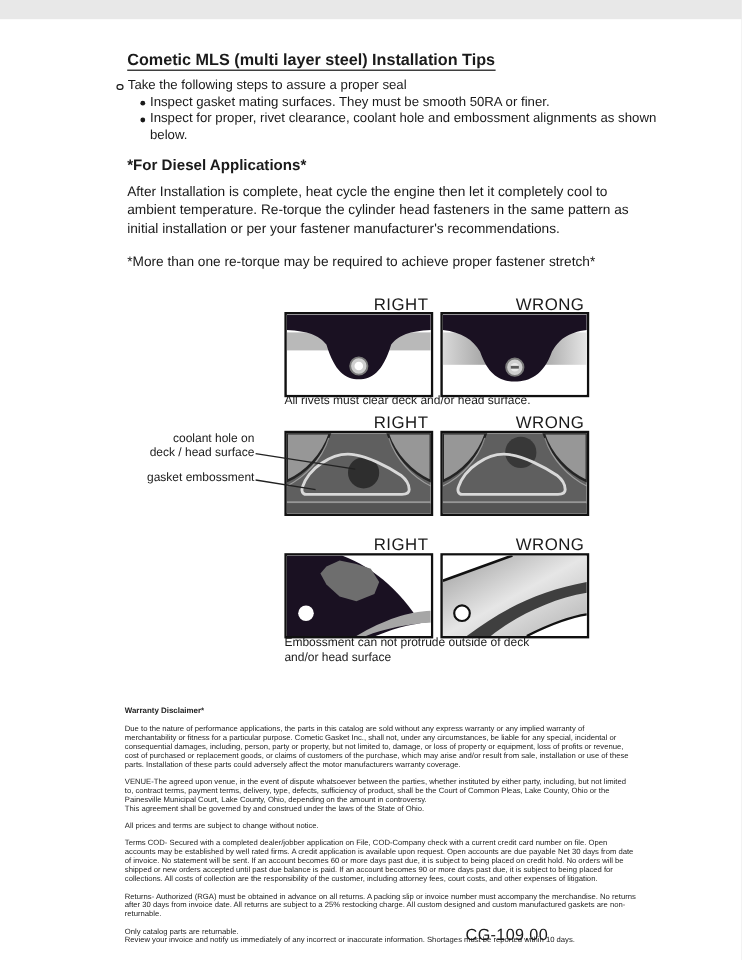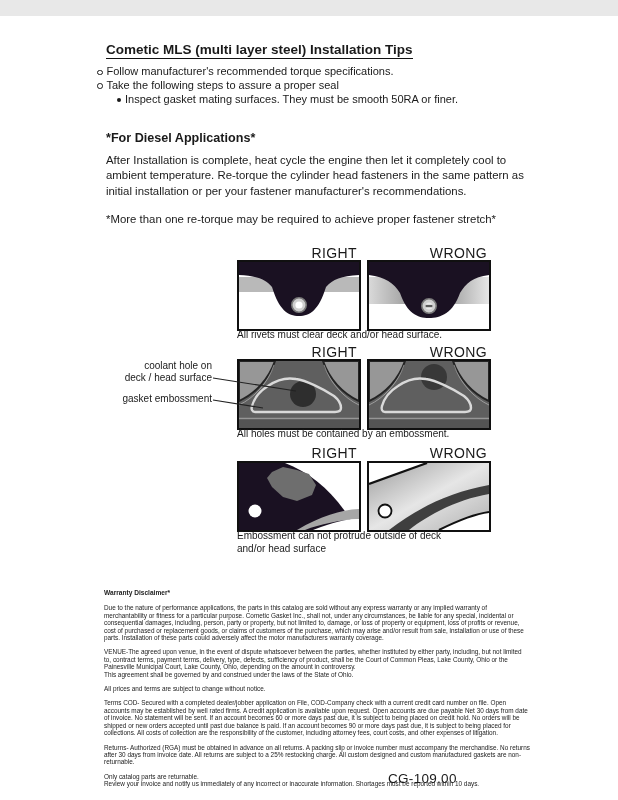--- a/index.html
+++ b/index.html
@@ -47,29 +47,29 @@
 
 <div class="page">
 
   <div class="abs title">
     <span>Cometic MLS (multi layer steel) Installation Tips</span>
   </div>
 
   <div class="abs tips">
     <div class="bullet-line">
       <span class="mk ring"></span>
-      <span>Follow manufacturer's recommended torque specifications.</span>
-    </div>
-    <div class="bullet-line">
-      <span class="mk ring"></span>
       <span>Take the following steps to assure a proper seal</span>
     </div>
     <div class="bullet-line sub">
       <span class="mk dot"></span>
       <span>Inspect gasket mating surfaces.  They must be smooth 50RA or finer.</span>
+    </div>
+    <div class="bullet-line sub">
+      <span class="mk dot"></span>
+      <span>Inspect for proper, rivet clearance, coolant hole and embossment alignments as shown below.</span>
     </div>
   </div>
 
   <div class="abs diesel">
     <h2>*For Diesel Applications*</h2>
     <p>After Installation is complete, heat cycle the engine then let it completely cool to ambient temperature. Re-torque the cylinder head fasteners in the same pattern as initial installation or per your fastener manufacturer's recommendations.</p>
     <p>*More than one re-torque may be required to achieve proper fastener stretch*</p>
   </div>
 
   <div class="dg-label" style="left:237px;top:229px">RIGHT</div>
@@ -126,21 +126,20 @@
       <path d="M0,40 C16,33 30,18 36,0 L0,0 Z" fill="#979797" stroke="#242424" stroke-width="2"></path>
       <path d="M120,40 C104,33 90,18 84,0 L120,0 Z" fill="#979797" stroke="#242424" stroke-width="2"></path>
       <path d="M0,44 C15,37 29,22 35,4" stroke="#c6c6c6" stroke-width="1" fill="none" opacity="0.6"></path>
       <path d="M120,44 C105,37 91,22 85,4" stroke="#c6c6c6" stroke-width="1" fill="none" opacity="0.6"></path>
       <line x1="0" y1="57.5" x2="120" y2="57.5" stroke="#969696" stroke-width="1.4"></line>
       <rect x="0" y="58.6" width="120" height="8.4" fill="#545454"></rect>
       <circle cx="65" cy="16" r="13" fill="#383838"></circle>
       <path d="M16,51 C13,51 12,48 13,45 C15,38 21,30 29,25 C39,18 49,16.5 57,18 C67,19.5 83,27 95,35 C100,39 102,43 102,47 C102,50 100,51 96,51 Z" fill="none" stroke="#d9d9d9" stroke-width="2.4" stroke-linejoin="round"></path>
     </svg>
   </div>
-  <div class="dg-caption" style="left:237px;top:412px">All holes must be contained by an embossment.</div>
 
   <div class="annot" style="left:88px;top:344px;width:124px">coolant hole on
 deck / head surface</div>
   <div class="annot" style="left:88px;top:377px;width:124px">gasket embossment</div>
   <svg class="leader" width="618" height="800">
     <line x1="213" y1="362" x2="296" y2="375" stroke="#222" stroke-width="1.1"></line>
     <line x1="213" y1="384" x2="263" y2="392" stroke="#222" stroke-width="1.1"></line>
   </svg>
 
   <div class="dg-label" style="left:237px;top:429px">RIGHT</div>

